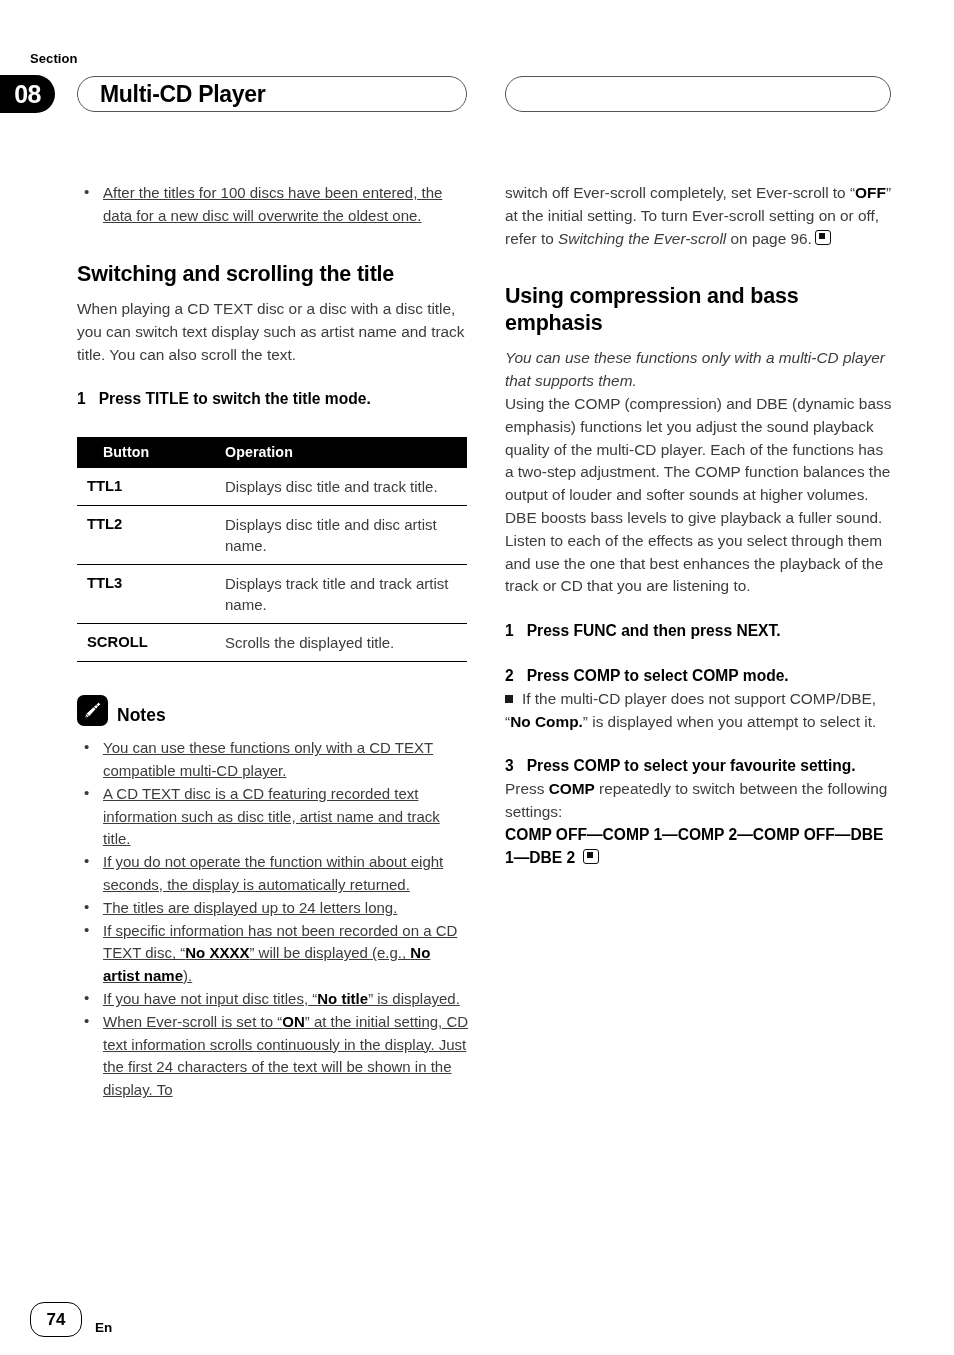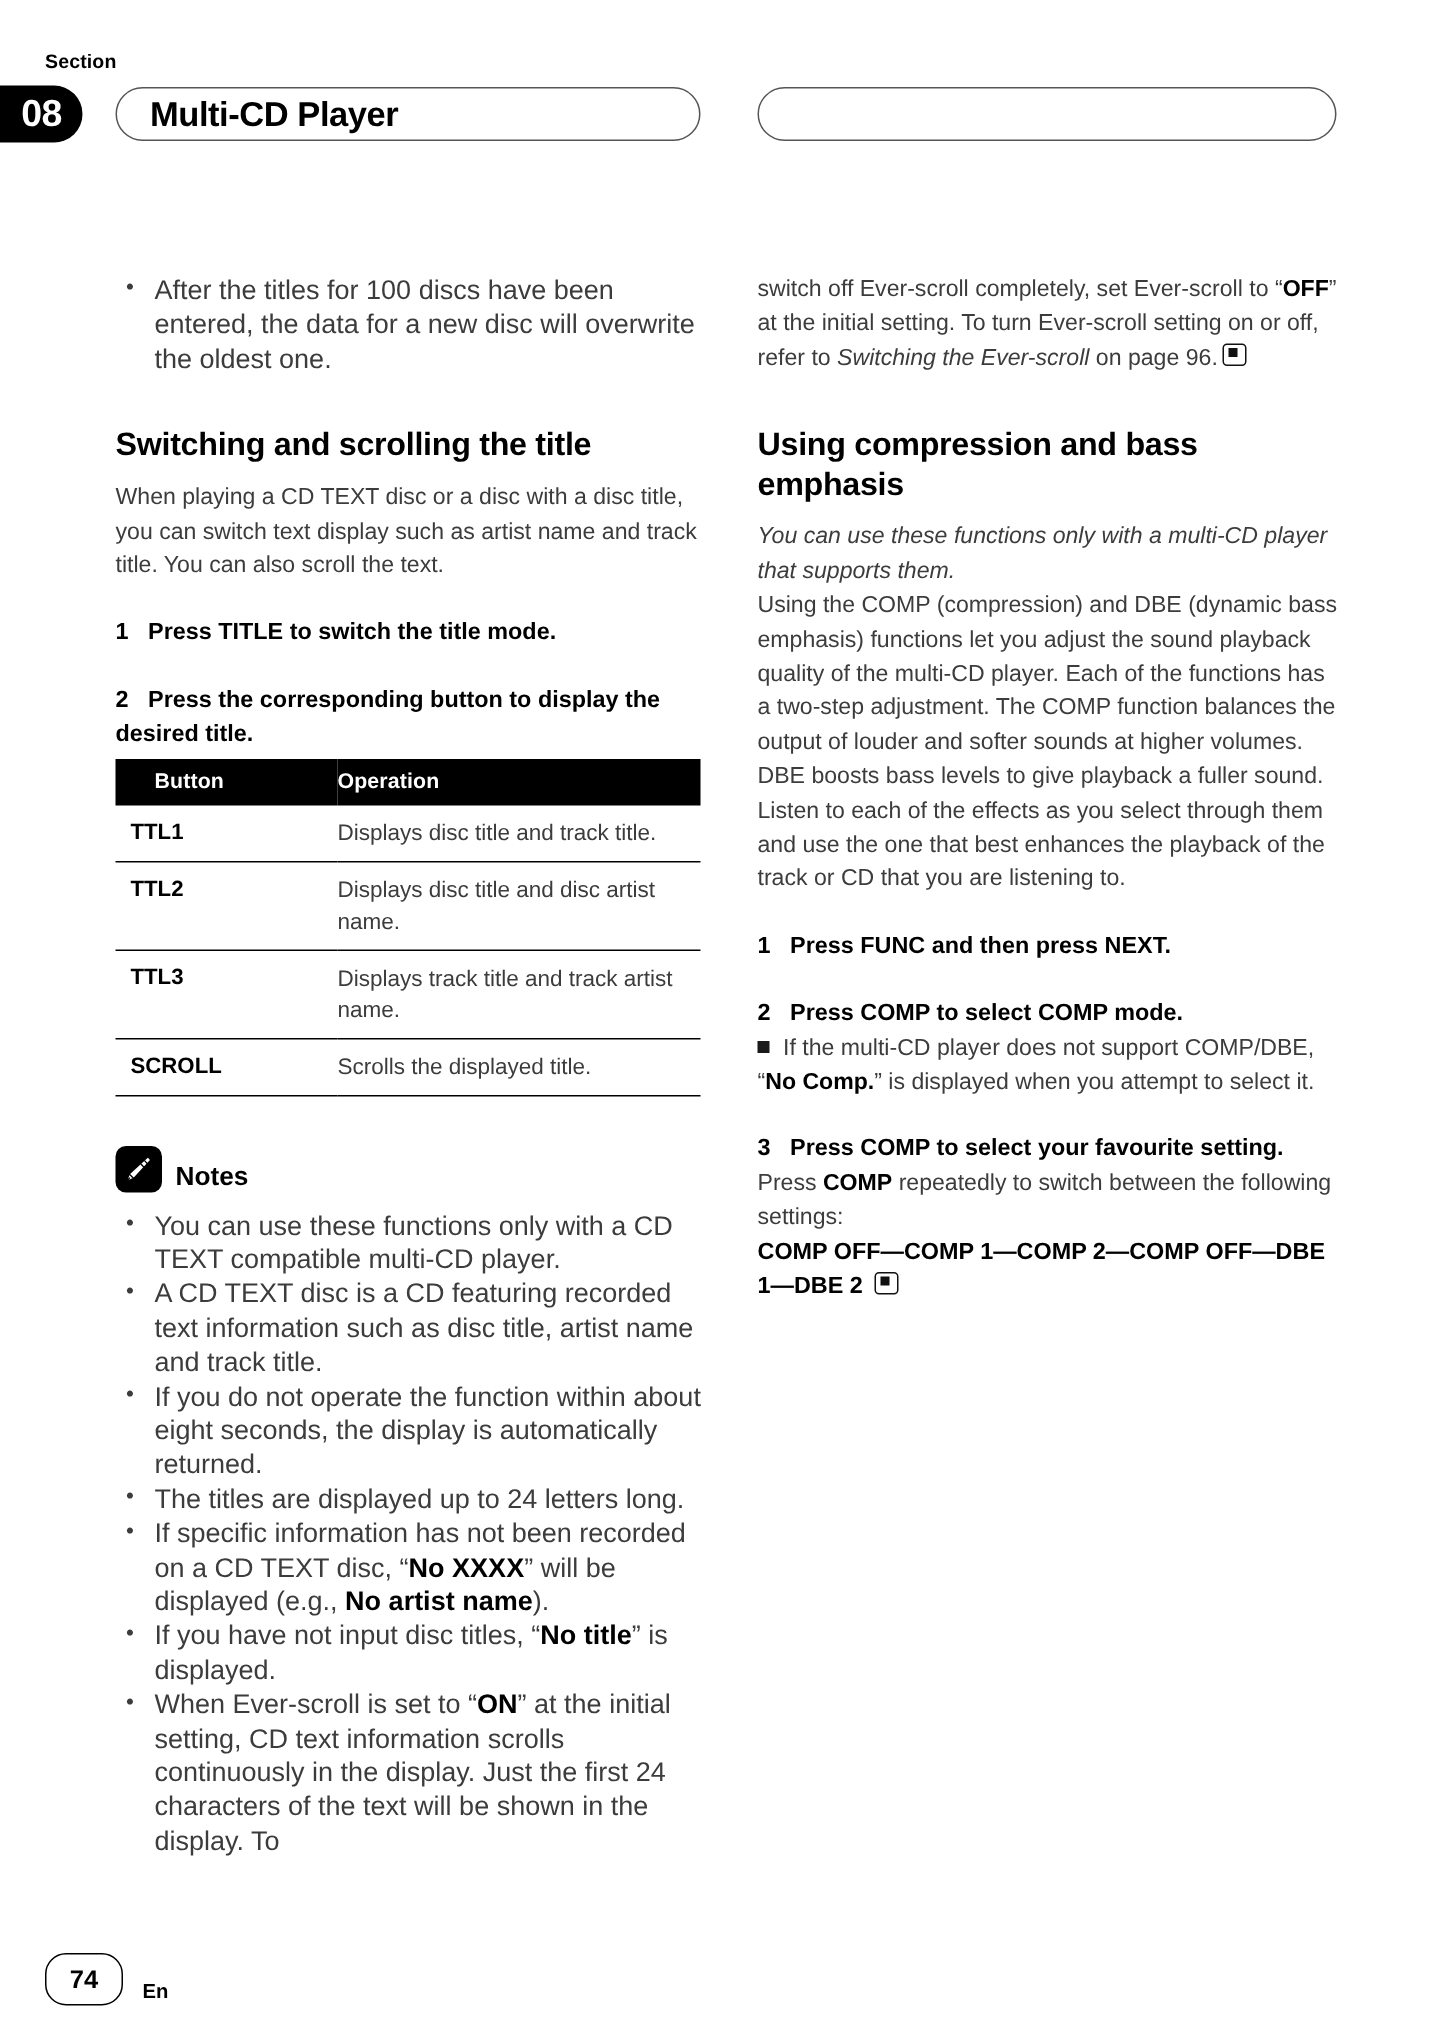--- a/index.html
+++ b/index.html
@@ -12,21 +12,21 @@
     height: 1355px;
     position: relative;
     font-family: "Liberation Sans", sans-serif;
     color: #231f20;
     overflow: hidden;
   }
 
   
   .header {
     position: absolute;
-    top: 0; left: 0;
+    top: 18px; left: 0;
     width: 954px;
     height: 118px;
     text-align: center;
   }
   .section-label {
     position: absolute;
     left: 30px;
     top: 33px;
     font-size: 13px;
     font-weight: bold;
@@ -107,23 +107,24 @@
   .step .num { margin-right: 13px; }
 
   b, strong { color: #000; font-weight: bold; }
   i, em { font-style: italic; }
 
   
   ul.bullets { list-style: none; }
   ul.bullets li {
     position: relative;
     padding-left: 26px;
-    font-size: 18px;
+    font-size: 15px;
     line-height: 22.8px;
     color: #3c3c3c;
+    text-decoration: underline;
   }
   ul.bullets li::before {
     content: "\2022";
     position: absolute;
     left: 7px;
     top: -1px;
     font-size: 15px;
     color: #3c3c3c;
   }
 
@@ -281,21 +282,20 @@
   <div class="spacer-s"></div>
 
   <p class="body-text">When playing a CD TEXT disc or a disc with a disc title, you can switch text display such as artist name and track title. You can also scroll the text.</p>
 
   <div class="spacer-m"></div>
 
   <p class="step"><span class="num">1</span><span>Press TITLE to switch the title mode.</span></p>
 
   <div class="spacer-m"></div>
 
-  <p class="step"><span class="num">2</span><span>Press the corresponding button to display the desired title.</span></p>
 
   <table class="op-table">
     <thead>
       <tr>
         <th class="c1">Button</th>
         <th class="c2">Operation</th>
       </tr>
     </thead>
     <tbody>
       <tr>

